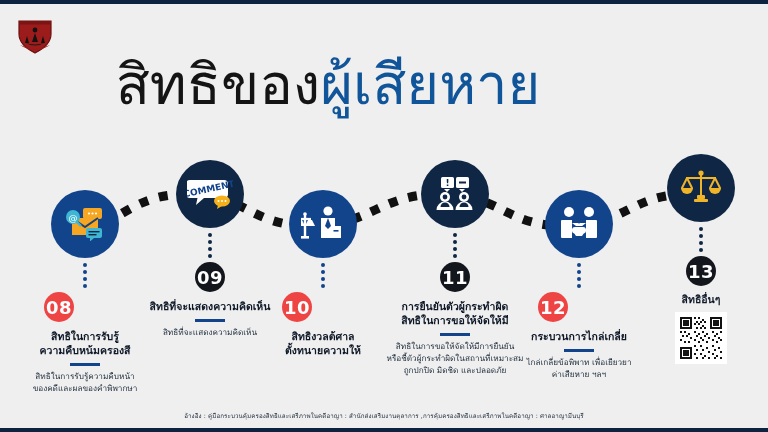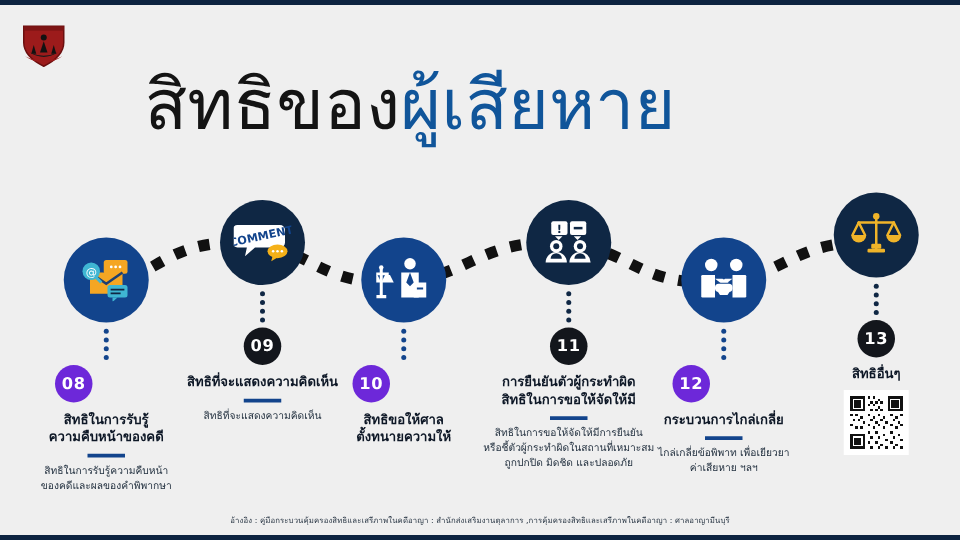--- a/index.html
+++ b/index.html
@@ -65,26 +65,26 @@
   .stem i {
     display: block; width: 4px; height: 4px; border-radius: 50%;
   }
   .stem.navy i { background: #0f2744; }
   .stem.blue i { background: #12448c; }
 
   .numdot {
     width: 30px; height: 30px; border-radius: 50%;
     margin: 0 auto;
     color: #fff;
-    font-size: 13px; font-weight: bold;
+    font-size: 18px; font-weight: bold;
     display: flex; align-items: center; justify-content: center;
     letter-spacing: .5px;
   }
   .numdot.navy { background: #13161c; }
-  .numdot.blue { background: #6d28d9; margin-left: 44px; }
+  .numdot.blue { background: #ef4444; margin-left: 44px; }
 
   .heading {
     margin-top: 7px;
     font-size: 10.5px;
     font-weight: bold;
     color: #0d1726;
     line-height: 1.35;
   }
   .rule {
     width: 30px; height: 2.5px;
@@ -170,21 +170,21 @@
   </div>
   <div class="stem blue">
       <i></i>
       <i></i>
       <i></i>
       <i></i>
     </div>
   <div class="numdot blue">08</div>
   <div class="heading">
     <div>สิทธิในการรับรู้</div>
-    <div>ความคืบหน้าของคดี</div>
+    <div>ความคืบหน้มครองสี</div>
   </div>
   <div class="rule"></div>
   <div class="sub">
     <div>สิทธิในการรับรู้ความคืบหน้า</div>
     <div>ของคดีและผลของคำพิพากษา</div>
   </div>
 </div>
 
 <div class="node" id="node-09">
   <div class="bubble navy">
@@ -233,21 +233,21 @@
     </svg>
   </div>
   <div class="stem blue">
       <i></i>
       <i></i>
       <i></i>
       <i></i>
     </div>
   <div class="numdot blue">10</div>
   <div class="heading">
-    <div>สิทธิขอให้ศาล</div>
+    <div>สิทธิงวลต้ศาล</div>
     <div>ตั้งทนายความให้</div>
   </div>
 </div>
 
 <div class="node" id="node-11">
   <div class="bubble navy">
     <svg width="44" height="36" viewBox="0 0 44 36">
       <rect x="8" y="1" width="13" height="11" rx="1.6" fill="#fff"></rect>
       <rect x="23" y="1" width="13" height="11" rx="1.6" fill="#fff"></rect>
       <text x="14.5" y="10" font-size="9" font-weight="bold" fill="#0f2744" text-anchor="middle" font-family="DejaVu Sans, sans-serif">!</text>

